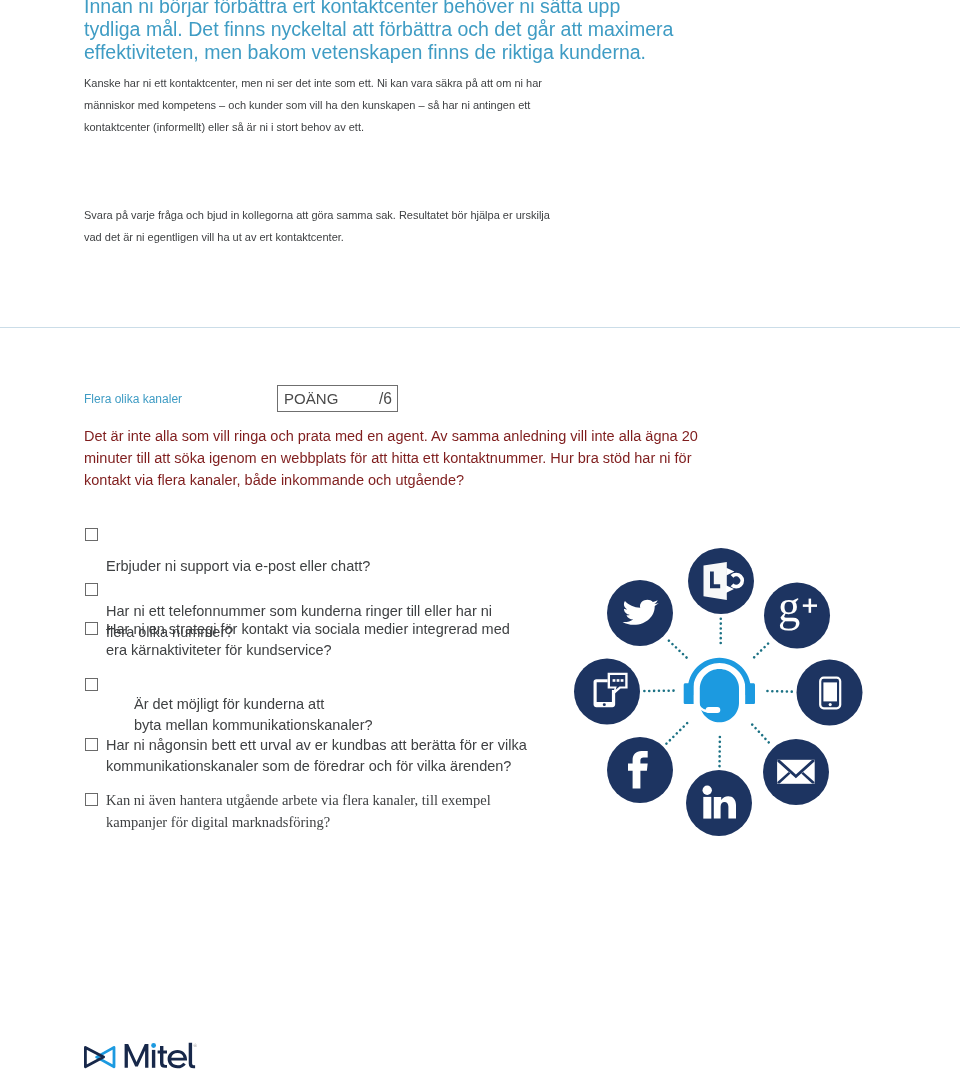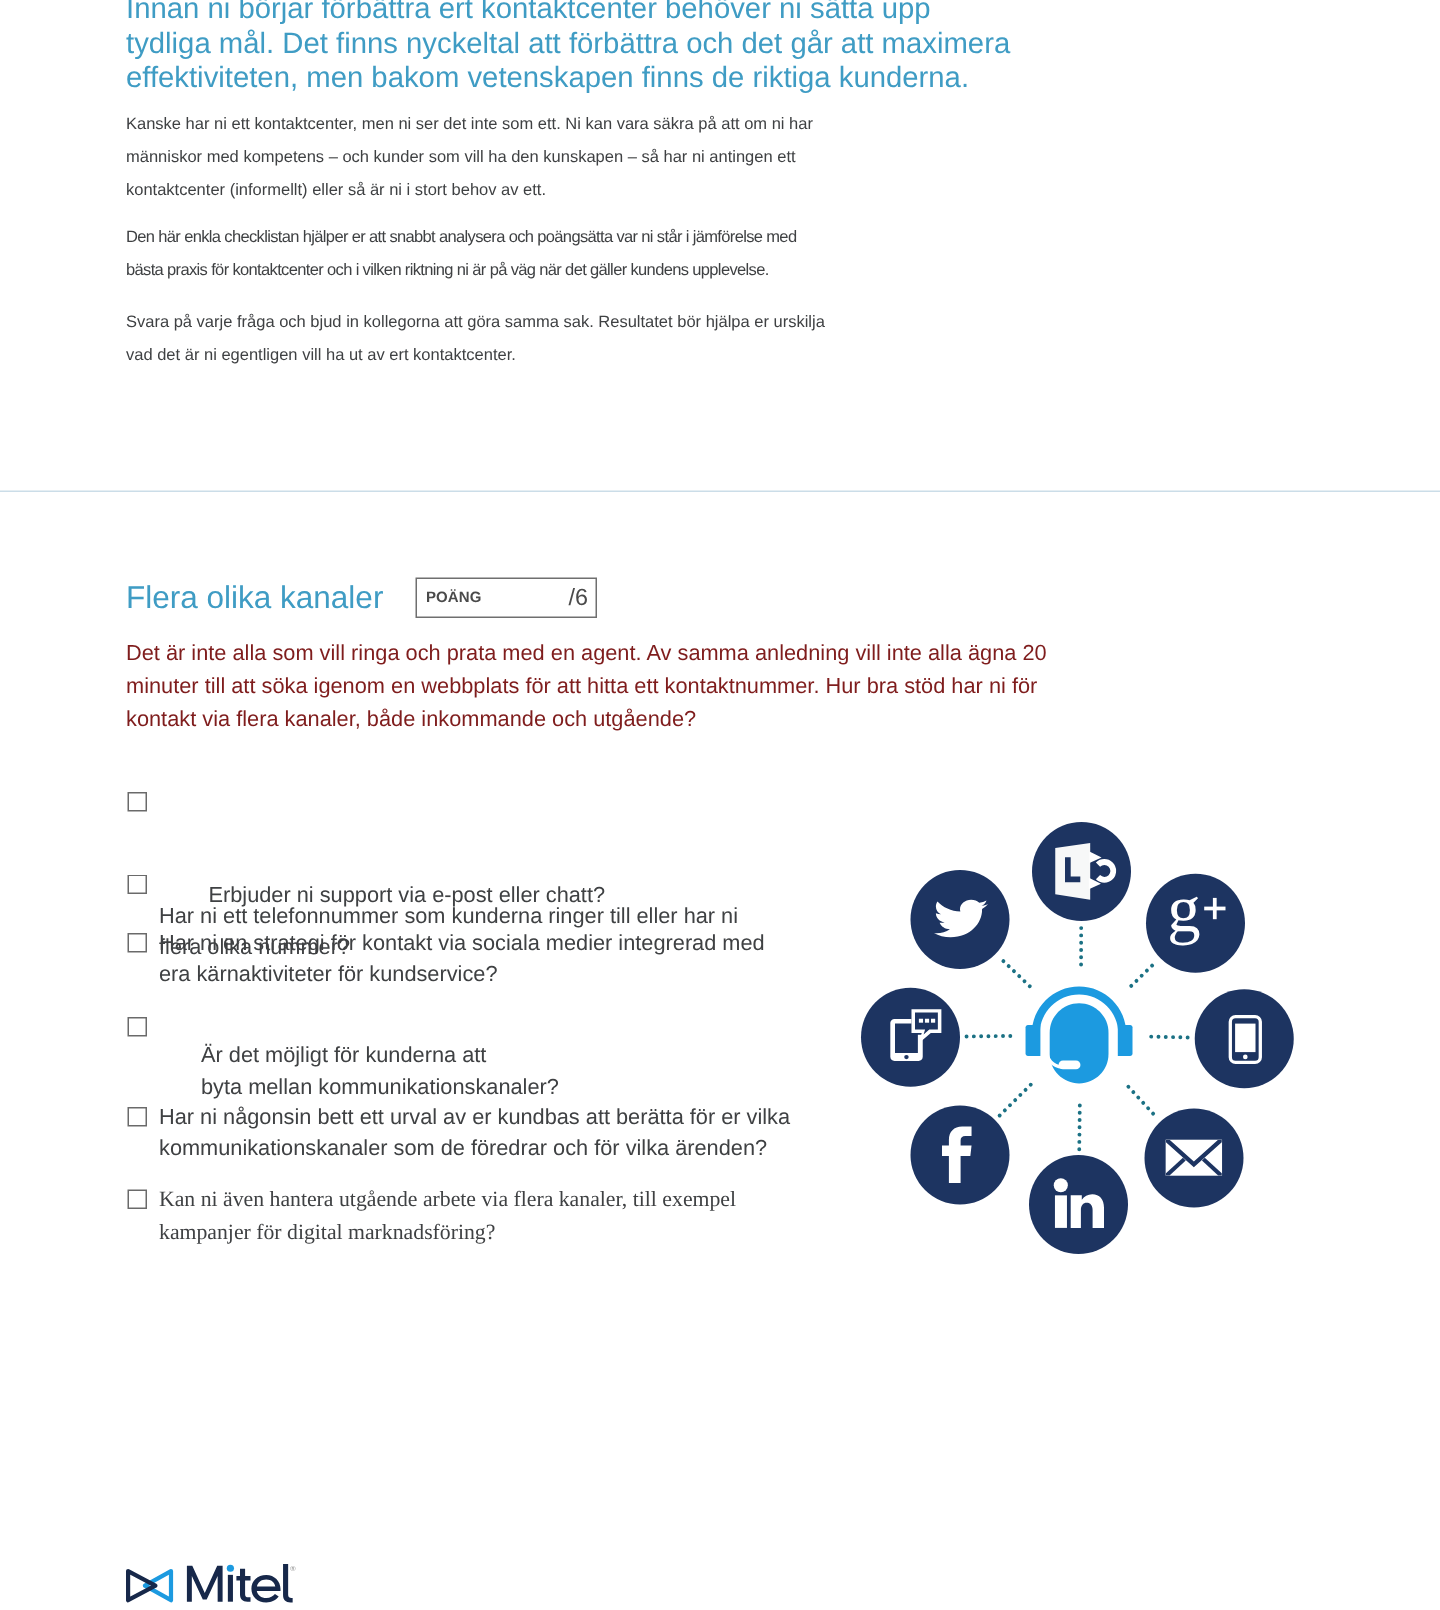--- a/index.html
+++ b/index.html
@@ -11,42 +11,41 @@
   .diagram{will-change:transform;}
   .abs{position:absolute;}
 
   
   .lead{left:84px;top:-5px;color:#3f9cc4;font-size:19.55px;line-height:23px;width:660px;}
   .para{color:#3f4143;font-size:11px;line-height:22px;left:84px;width:680px;}
   .para.tight{letter-spacing:-0.43px;}
   .rule{left:0;top:327px;width:960px;height:1px;background:#cbdde8;}
 
   
-  .sec-title{left:84px;top:387.6px;color:#3f9cc4;font-size:21px;line-height:22px;}
+  .sec-title{left:84px;top:387.6px;color:#3f9cc4;font-size:12px;line-height:22px;}
   .score-box{left:277px;top:384.5px;width:121px;height:27px;border:1px solid #6f6f6f;box-sizing:border-box;}
-  .score-label{position:absolute;left:6px;top:3.2px;color:#4a4a4a;font-size:10px;line-height:19px;letter-spacing:0.05px;font-weight:bold;}
+  .score-label{position:absolute;left:6px;top:3.2px;color:#4a4a4a;font-size:15px;line-height:19px;letter-spacing:0.05px;}
   .score-max{position:absolute;right:5px;top:3.2px;color:#4a4a4a;font-size:15.6px;line-height:19px;}
 
   .qpara{left:84px;top:426px;color:#7f1d1d;font-size:14.52px;line-height:21.8px;width:690px;}
 
   
   .cl{position:absolute;left:84px;top:520px;width:520px;}
   .cl-item{position:relative;margin:0;}
   .cbox{position:absolute;left:0.5px;width:13.4px;height:12.7px;border:1.25px solid #6a6a6a;box-sizing:border-box;background:#fff;}
   .cl-text{position:absolute;left:22px;color:#3f4143;font-size:14.5px;line-height:21.4px;width:470px;}
 </style>
 </head>
 <body>
 
 <div class="page">
 
   <div class="abs lead">Innan ni börjar förbättra ert kontaktcenter behöver ni sätta upp<br>tydliga mål. Det finns nyckeltal att förbättra och det går att maximera<br>effektiviteten, men bakom vetenskapen finns de riktiga kunderna.</div>
 
   <div class="abs para" style="top:72px">Kanske har ni ett kontaktcenter, men ni ser det inte som ett. Ni kan vara säkra på att om ni har<br>människor med kompetens – och kunder som vill ha den kunskapen – så har ni antingen ett<br>kontaktcenter (informellt) eller så är ni i stort behov av ett.</div>
-  <div class="abs para tight" style="top:147px">Den här enkla checklistan hjälper er att snabbt analysera och poängsätta var ni står i jämförelse med<br>bästa praxis för kontaktcenter och i vilken riktning ni är på väg när det gäller kundens upplevelse.</div>
   <div class="abs para" style="top:204px">Svara på varje fråga och bjud in kollegorna att göra samma sak. Resultatet bör hjälpa er urskilja<br>vad det är ni egentligen vill ha ut av ert kontaktcenter.</div>
 
   <div class="abs rule"></div>
 
   <div class="abs sec-title">Flera olika kanaler</div>
   <div class="abs score-box">
     <span class="score-label">POÄNG</span>
     <span class="score-max">/6</span>
   </div>
 
@@ -153,21 +152,21 @@
     </g>
   </svg>
 
   <div class="cl" style="top: 0px; left: 84px;">
       <div class="cl-item">
         <span class="cbox" style="top: 527.9px;"></span>
         <span class="cl-text" style="top: 553px; margin-top: 48px;">Har ni ett telefonnummer som kunderna ringer till eller har ni<br>flera olika nummer?</span>
       </div>
       <div class="cl-item">
         <span class="cbox" style="top: 583.4px;"></span>
-        <span class="cl-text" style="top: 587px; margin-left: 33px;">Erbjuder ni support via e-post eller chatt?</span>
+        <span class="cl-text" style="top: 556px;">Erbjuder ni support via e-post eller chatt?</span>
       </div>
       <div class="cl-item">
         <span class="cbox" style="top: 622.1px;"></span>
         <span class="cl-text" style="top: 618.9px;">Har ni en strategi för kontakt via sociala medier integrerad med<br>era kärnaktiviteter för kundservice?</span>
       </div>
       <div class="cl-item">
         <span class="cbox" style="top: 678px;"></span>
         <span class="cl-text" style="top: 694px; margin-left: 28px;">Är det möjligt för kunderna att<br>byta mellan kommunikationskanaler?</span>
       </div>
       <div class="cl-item">

